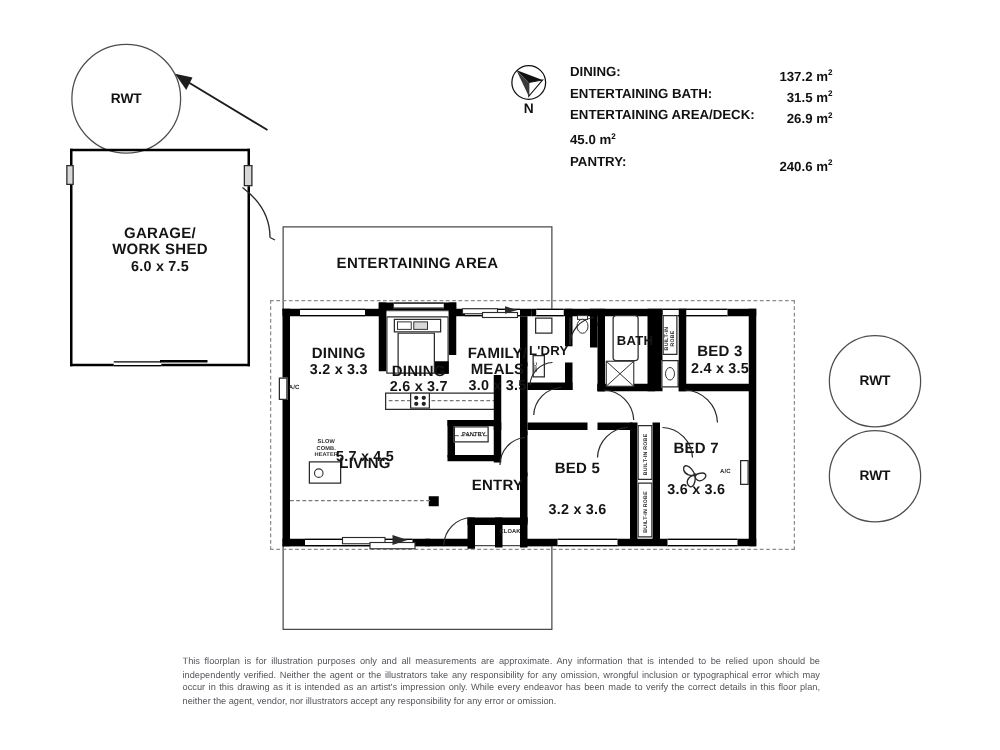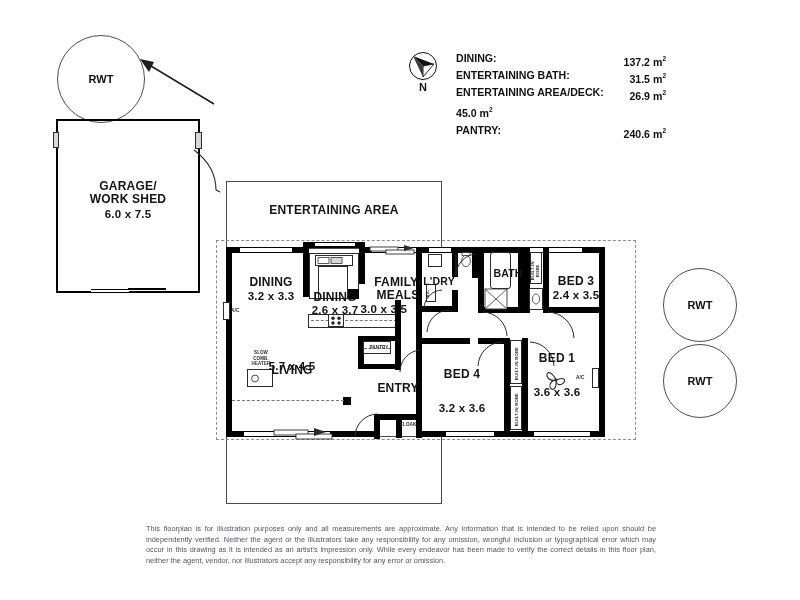--- a/index.html
+++ b/index.html
@@ -368,38 +368,38 @@
   </svg>
 
   <div class="lbl room-name" style="left:236px; top:276px; width:70px;">DINING</div>
   <div class="lbl room-dim" style="left:236px; top:290px; width:70px;">3.2 x 3.3</div>
 
   <div class="lbl room-name" style="left:302px; top:291px; width:66px;">DINING</div>
   <div class="lbl room-dim" style="left:302px; top:304px; width:66px;">2.6 x 3.7</div>
 
   <div class="lbl room-name" style="left:367px; top:276px; width:62px;">FAMILY/
 MEALS</div>
-  <div class="lbl room-dim" style="left:345px; top:303px; width:62px;text-align:right;">3.0 x 3.5</div>
+  <div class="lbl room-dim" style="left:367px; top:303px; width:62px;">3.0 x 3.5</div>
 
   <div class="lbl room-name" style="left:256px; top:364px; width:72px;">LIVING</div>
   <div class="lbl room-dim" style="left:256px; top:360px; width:72px;">5.7 x 4.5</div>
 
   <div class="lbl room-name" style="left:370px; top:382px; width:56px;">ENTRY</div>
 
   <div class="lbl room-name" style="left:421px; top:276px; width:36px; font-size:10.5px;">L'DRY</div>
 
   <div class="lbl room-name" style="left:489px; top:268px; width:38px; font-size:10.5px;">BATH</div>
 
   <div class="lbl room-name" style="left:548px; top:275px; width:56px;">BED 3</div>
   <div class="lbl room-dim" style="left:548px; top:289px; width:56px;">2.4 x 3.5</div>
 
-  <div class="lbl room-name" style="left:432px; top:368px; width:60px;">BED 4</div>
+  <div class="lbl room-name" style="left:432px; top:368px; width:60px;">BED 5</div>
   <div class="lbl room-dim" style="left:432px; top:382px; width:60px;margin-top:20px;">3.2 x 3.6</div>
 
-  <div class="lbl room-name" style="left:528px; top:352px; width:58px;">BED 1</div>
+  <div class="lbl room-name" style="left:528px; top:352px; width:58px;">BED 7</div>
   <div class="lbl room-dim" style="left:528px; top:386px; width:58px;">3.6 x 3.6</div>
 
   <div class="circle" style="left:663px; top:268px; width:74px; height:74px;">
     <span>RWT</span>
   </div>
   <div class="circle" style="left:663px; top:344px; width:74px; height:74px;">
     <span>RWT</span>
   </div>
 
   <div id="disclaimer">This floorplan is for illustration purposes only and all measurements are approximate. Any information that is intended to be relied upon should be independently verified. Neither the agent or the illustrators take any responsibility for any omission, wrongful inclusion or typographical error which may occur in this drawing as it is intended as an artist's impression only. While every endeavor has been made to verify the correct details in this floor plan, neither the agent, vendor, nor illustrators accept any responsibility for any error or omission.</div>

